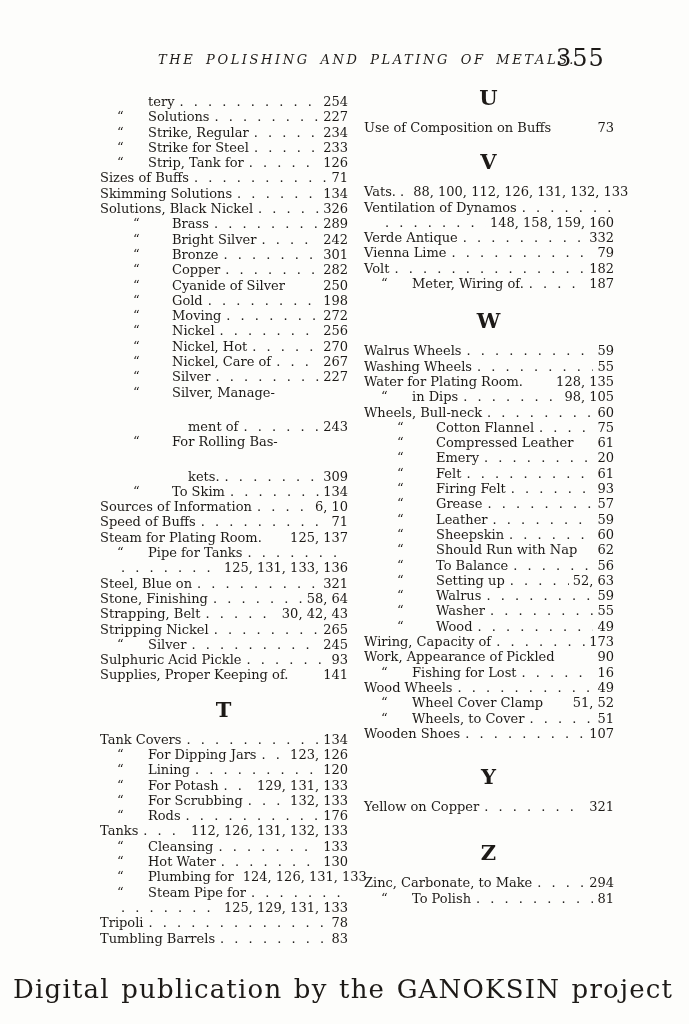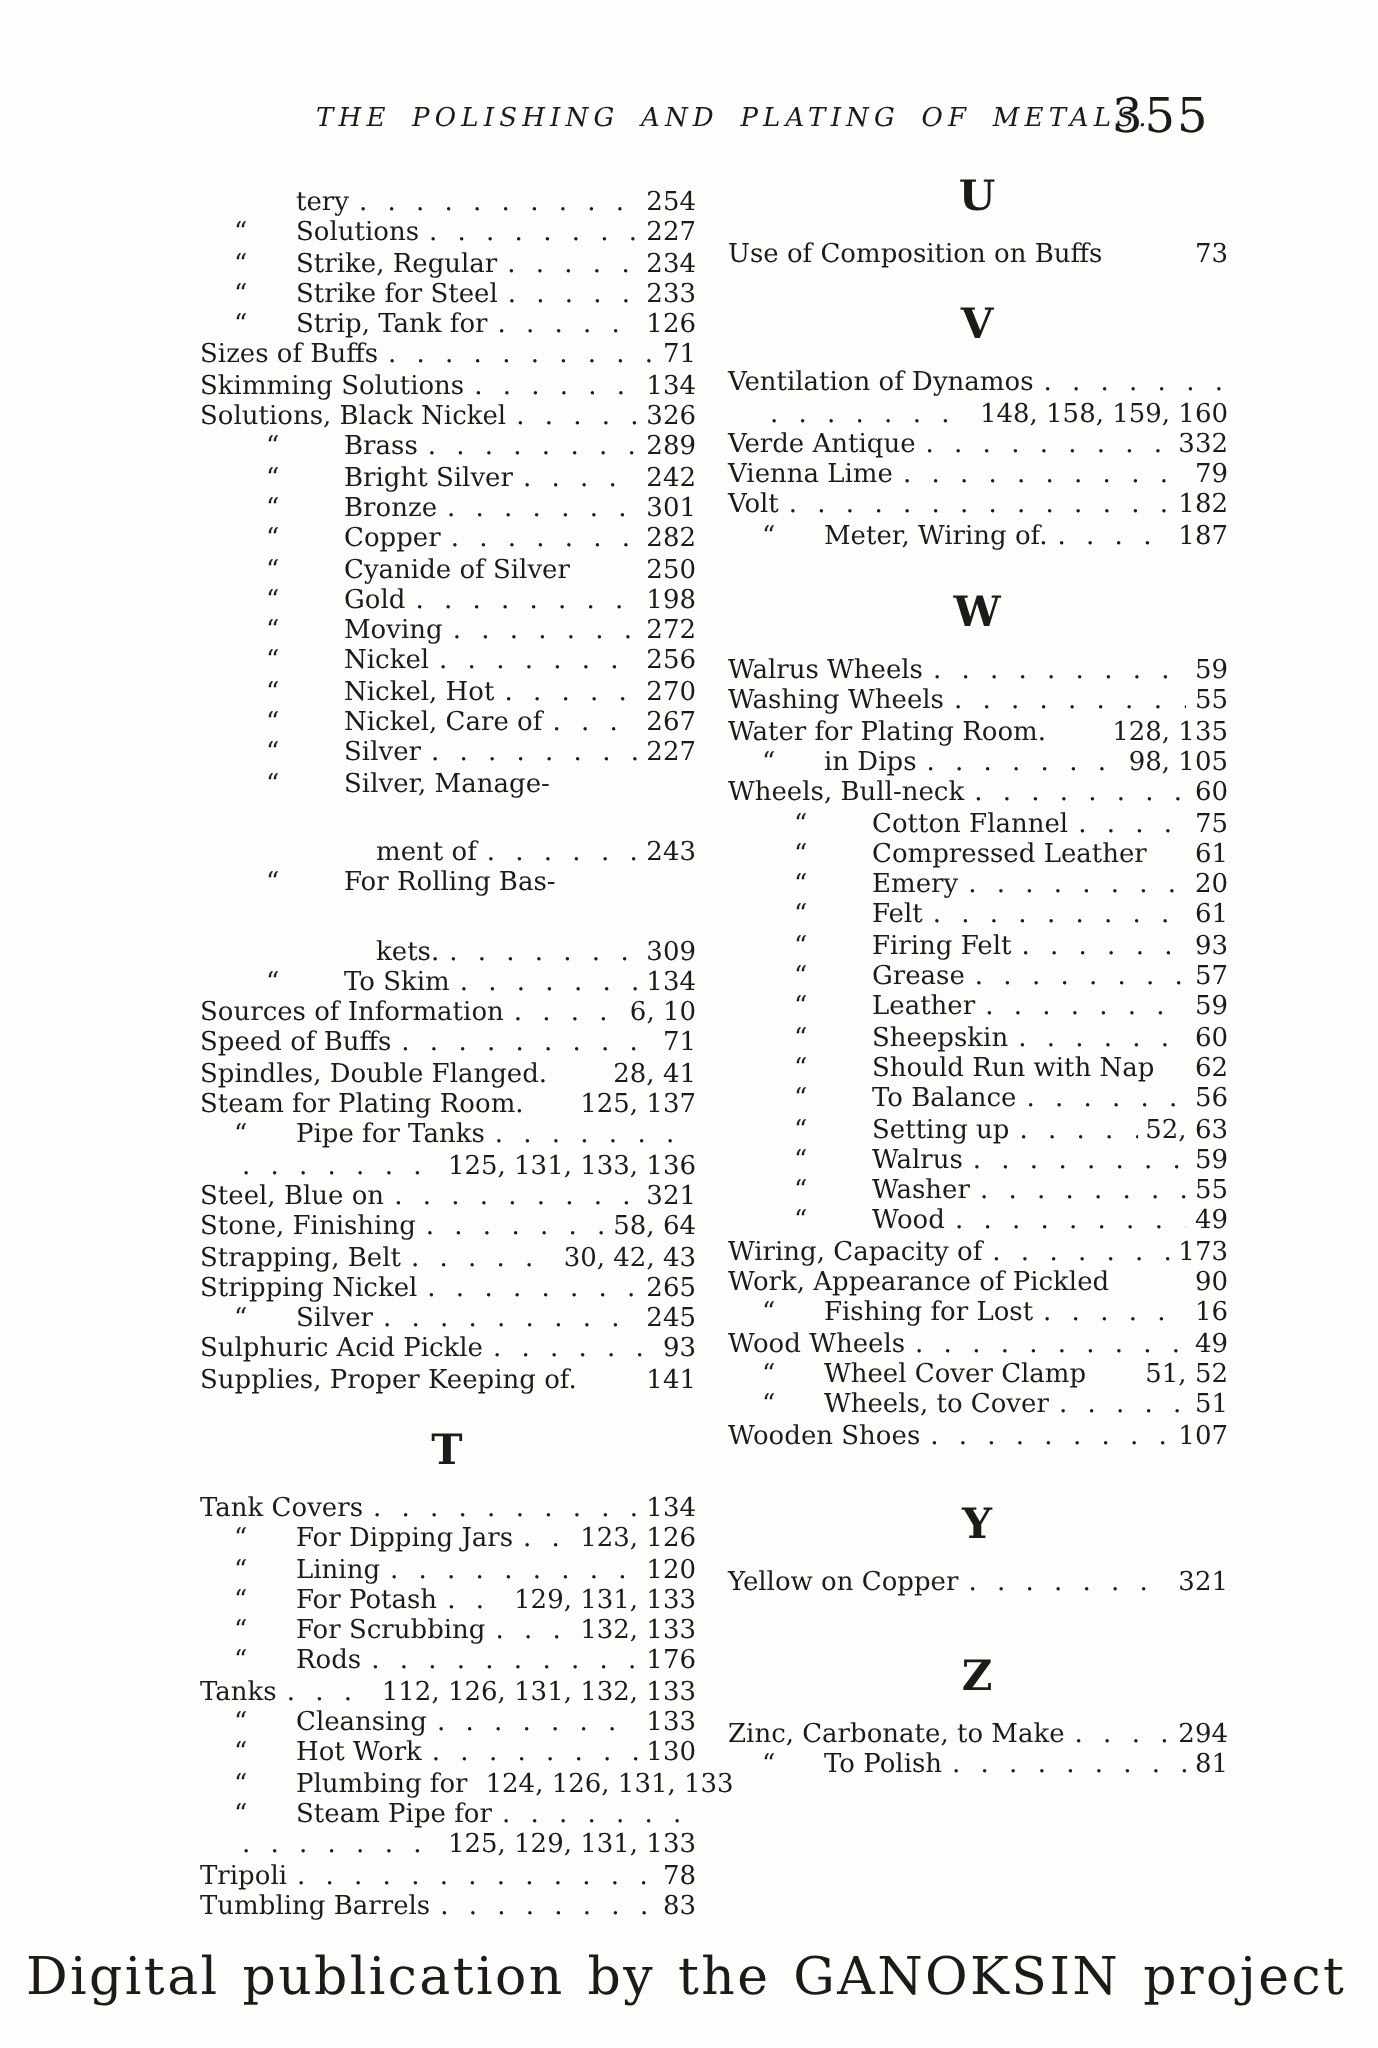--- a/index.html
+++ b/index.html
@@ -183,25 +183,20 @@
         <span class="txt">Sources of Information</span>
         <span class="leader">. . . . . . . . . . . . . . . . . . . . . . . . . . . . . . . . . . . . . . . .</span>
         <span class="pg">6, 10</span>
       </div>
       <div class="row r0">
         <span class="txt">Speed of Buffs</span>
         <span class="leader">. . . . . . . . . . . . . . . . . . . . . . . . . . . . . . . . . . . . . . . .</span>
         <span class="pg">71</span>
       </div>
       <div class="row r0">
-        <span class="txt">Spindles, Double Flanged.</span>
-        <span class="leader"></span>
-        <span class="pg">28, 41</span>
-      </div>
-      <div class="row r0">
         <span class="txt">Steam for Plating Room.</span>
         <span class="leader"></span>
         <span class="pg">125, 137</span>
       </div>
       <div class="row r1">
         <span class="ditto">“</span>
         <span class="txt">Pipe for Tanks</span>
         <span class="leader">. . . . . . . . . . . . . . . . . . . . . . . . . . . . . . . . . . . . . . . .</span>
       </div>
       <div class="row rn">
@@ -287,21 +282,21 @@
         <span class="pg">112, 126, 131, 132, 133</span>
       </div>
       <div class="row r1">
         <span class="ditto">“</span>
         <span class="txt">Cleansing</span>
         <span class="leader">. . . . . . . . . . . . . . . . . . . . . . . . . . . . . . . . . . . . . . . .</span>
         <span class="pg">133</span>
       </div>
       <div class="row r1">
         <span class="ditto">“</span>
-        <span class="txt">Hot Work</span>
+        <span class="txt">Hot Water</span>
         <span class="leader">. . . . . . . . . . . . . . . . . . . . . . . . . . . . . . . . . . . . . . . .</span>
         <span class="pg">130</span>
       </div>
       <div class="row r1">
         <span class="ditto">“</span>
         <span class="txt">Plumbing for</span>
         <span class="leader"></span>
         <span class="pg">124, 126, 131, 133</span>
       </div>
       <div class="row r1">
@@ -326,20 +321,25 @@
       </div>
     </div>
   <div class="col col-right">
       <div class="sec sec-u">U</div>
       <div class="row r0">
         <span class="txt">Use of Composition on Buffs</span>
         <span class="leader"></span>
         <span class="pg">73</span>
       </div>
       <div class="sec sec-v">V</div>
+      <div class="row r0">
+        <span class="txt">Vats. .</span>
+        <span class="leader"></span>
+        <span class="pg">88, 100, 112, 126, 131, 132, 133</span>
+      </div>
       <div class="row r0">
         <span class="txt">Ventilation of Dynamos</span>
         <span class="leader">. . . . . . . . . . . . . . . . . . . . . . . . . . . . . . . . . . . . . . . .</span>
       </div>
       <div class="row rn">
         <span class="txt"></span>
         <span class="leader">. . . . . . . . . . . . . . . . . . . . . . . . . . . . . . . . . . . . . . . .</span>
         <span class="pg">148, 158, 159, 160</span>
       </div>
       <div class="row r0">

